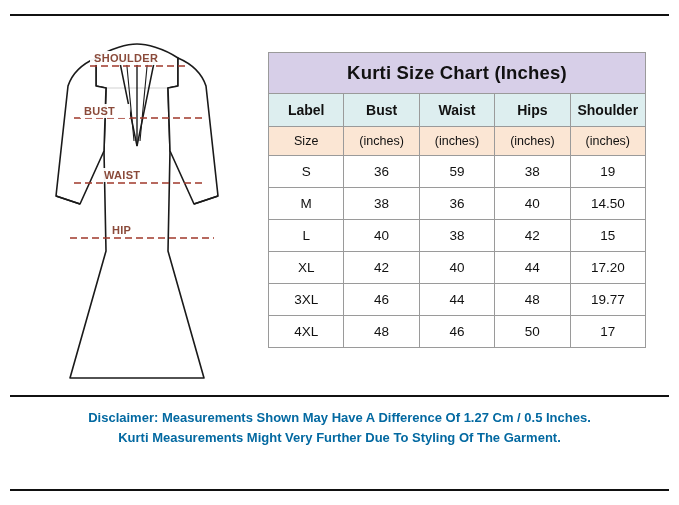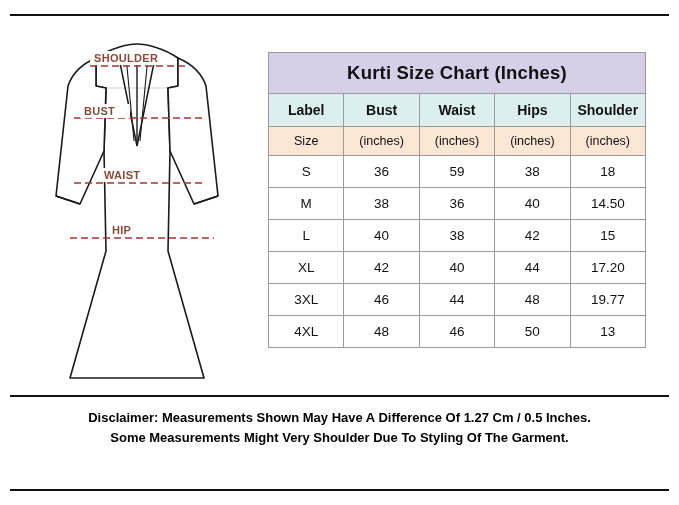--- a/index.html
+++ b/index.html
@@ -105,21 +105,21 @@
   
   .disclaimer {
     position: absolute;
     left: 0;
     right: 0;
     top: 408px;
     text-align: center;
     font-size: 13px;
     font-weight: bold;
     line-height: 20px;
-    color: #000000;
+    color: #0369a1;
   }
   .disclaimer div { white-space: nowrap; }
 
   
   .ill-label {
     font-family: "Liberation Sans", sans-serif;
     font-size: 11px;
     font-weight: bold;
     fill: #8a4a3a;
     letter-spacing: .3px;
@@ -197,21 +197,21 @@
           <td>(inches)</td>
           <td>(inches)</td>
           <td>(inches)</td>
         </tr>
 
         <tr class="data">
           <td>S</td>
           <td>36</td>
           <td>59</td>
           <td>38</td>
-          <td>18</td>
+          <td>19</td>
         </tr>
         <tr class="data">
           <td>M</td>
           <td>38</td>
           <td>36</td>
           <td>40</td>
           <td>14.50</td>
         </tr>
         <tr class="data">
           <td>L</td>
@@ -232,27 +232,27 @@
           <td>46</td>
           <td>44</td>
           <td>48</td>
           <td>19.77</td>
         </tr>
         <tr class="data">
           <td>4XL</td>
           <td>48</td>
           <td>46</td>
           <td>50</td>
-          <td>13</td>
+          <td>17</td>
         </tr>
       </tbody>
     </table>
   </div>
 
   <div class="divider"></div>
 
   <div class="disclaimer">
     <div>Disclaimer: Measurements Shown May Have A Difference Of 1.27 Cm / 0.5 Inches.</div>
-    <div>Some Measurements Might Very Shoulder Due To Styling Of The Garment.</div>
+    <div>Kurti Measurements Might Very Further Due To Styling Of The Garment.</div>
   </div>
 
   <div class="border-bottom"></div>
 </div>
 
 </body></html>

